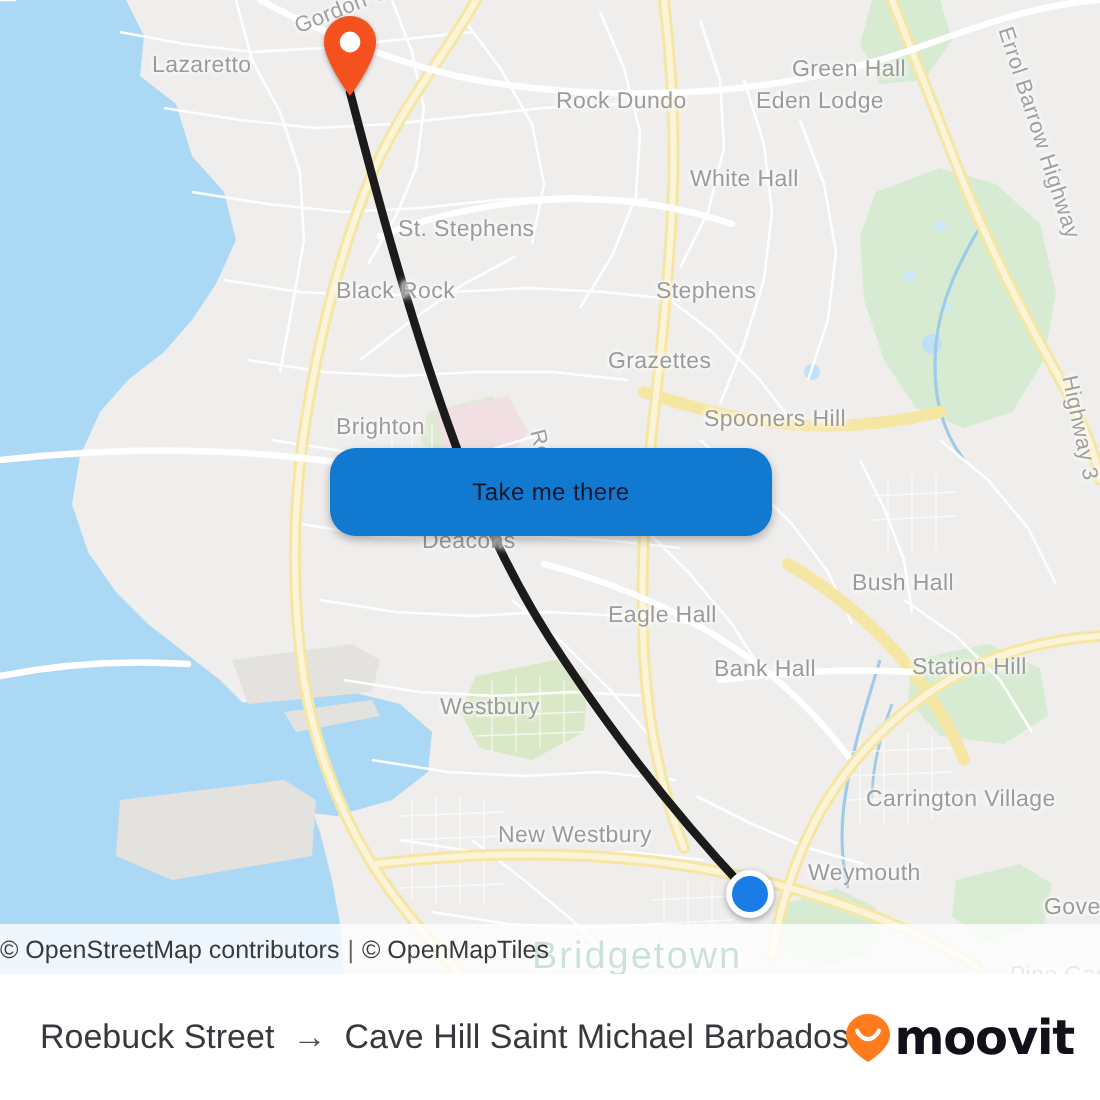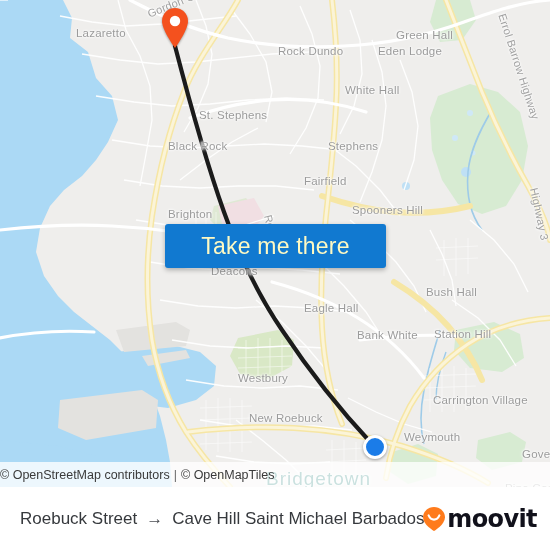--- a/index.html
+++ b/index.html
@@ -52,23 +52,23 @@
     box-shadow: 0 1px 3px rgba(0,0,0,.35);
   }
 
   
   #cta {
     position: absolute;
     left: 165px; top: 224px;
     width: 221px; height: 44px;
     background: #1179d0;
     border: none;
-    border-radius: 3px;
-    color: #fef9c3;
-    font-size: 23px;
+    border-radius: 13px;
+    color: #0f172a;
+    font-size: 12px;
     font-family: "Liberation Sans", sans-serif;
     letter-spacing: .2px;
     cursor: pointer;
     box-shadow: 0 2px 5px rgba(0,0,0,.28);
     display: flex; align-items: center; justify-content: center;
   }
 
   
   #attribution {
     position: absolute;
@@ -255,30 +255,30 @@
 
     <div>
       <div class="lbl" style="left:76px;  top:27px;">Lazaretto</div>
       <div class="lbl" style="left:278px; top:45px;">Rock Dundo</div>
       <div class="lbl" style="left:396px; top:29px;">Green Hall</div>
       <div class="lbl" style="left:362px; top:45px;margin-left:16px;">Eden Lodge</div>
       <div class="lbl" style="left:312px; top:84px;margin-left:33px;">White Hall</div>
       <div class="lbl" style="left:199px; top:109px;">St. Stephens</div>
       <div class="lbl" style="left:328px; top:140px;">Stephens</div>
       <div class="lbl" style="left:168px; top:140px;">Black Rock</div>
-      <div class="lbl" style="left:304px; top:175px;">Fairfield</div>
+      <div class="lbl" style="left:304px; top:175px;">Grazettes</div>
       <div class="lbl" style="left:352px; top:204px;">Spooners Hill</div>
       <div class="lbl" style="left:168px; top:208px;">Brighton</div>
       <div class="lbl" style="left:211px; top:265px;">Deacons</div>
       <div class="lbl" style="left:426px; top:286px;">Bush Hall</div>
       <div class="lbl" style="left:304px; top:302px;">Eagle Hall</div>
-      <div class="lbl" style="left:357px; top:329px;">Bank White</div>
-      <div class="lbl" style="left:434px; top:328px;">Station Hill</div>
-      <div class="lbl" style="left:238px; top:348px;margin-top:24px;">Westbury</div>
-      <div class="lbl" style="left:249px; top:412px;">New Roebuck</div>
+      <div class="lbl" style="left:357px; top:329px;">Bank Hall</div>
+      <div class="lbl" style="left:456px; top:328px;">Station Hill</div>
+      <div class="lbl" style="left:220px; top:348px;">Westbury</div>
+      <div class="lbl" style="left:249px; top:412px;">New Westbury</div>
       <div class="lbl" style="left:404px; top:431px;">Weymouth</div>
       <div class="lbl two" style="left:433px; top:394px; width:74px;">Carrington Village</div>
       <div class="lbl" style="left:522px; top:448px;">Government</div>
       <div class="lbl" style="left:505px; top:482px;">Pine Gardens</div>
       <div class="lbl big" style="left:266px; top:468px;">Bridgetown</div>
 
       <div class="lbl road" style="left:148px; top:8px;   transform:rotate(-22deg); transform-origin:0 50%;">Gordon Cummins Highway</div>
       <div class="lbl road" style="left:502px; top:8px;   transform:rotate(72deg); transform-origin:0 50%;">Errol Barrow Highway</div>
       <div class="lbl road" style="left:534px; top:182px; transform:rotate(78deg); transform-origin:0 50%;">Highway 3</div>
       <div class="lbl road" style="left:268px; top:209px; transform:rotate(76deg); transform-origin:0 50%;">Road</div>

